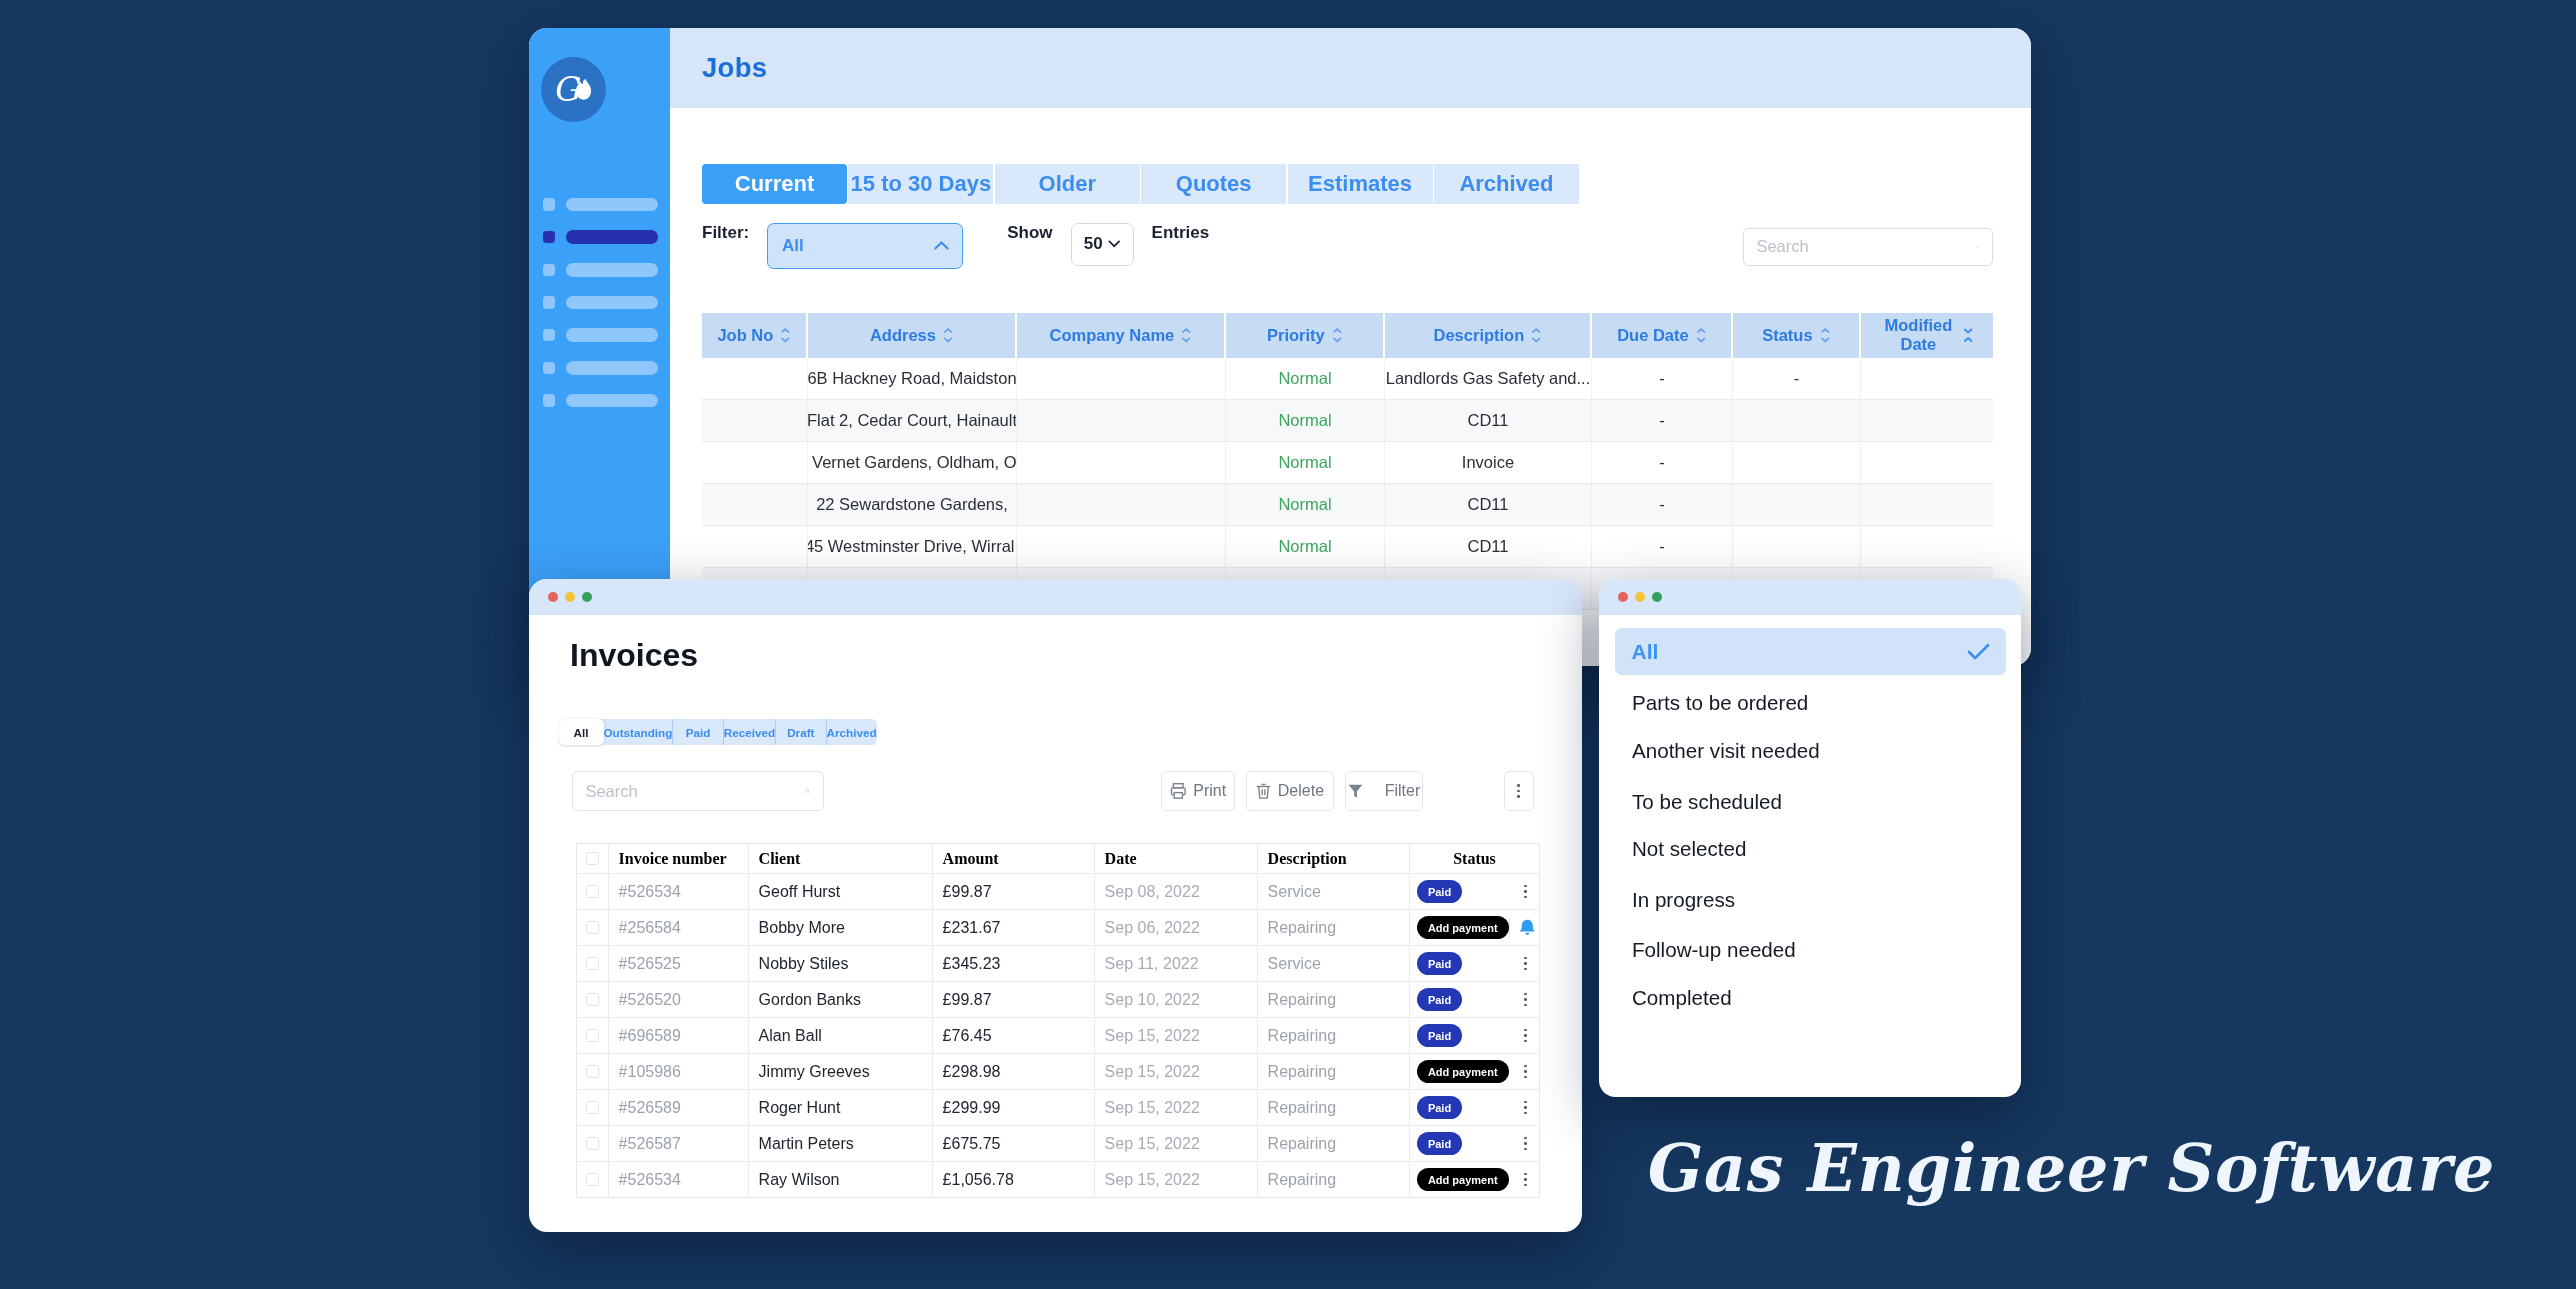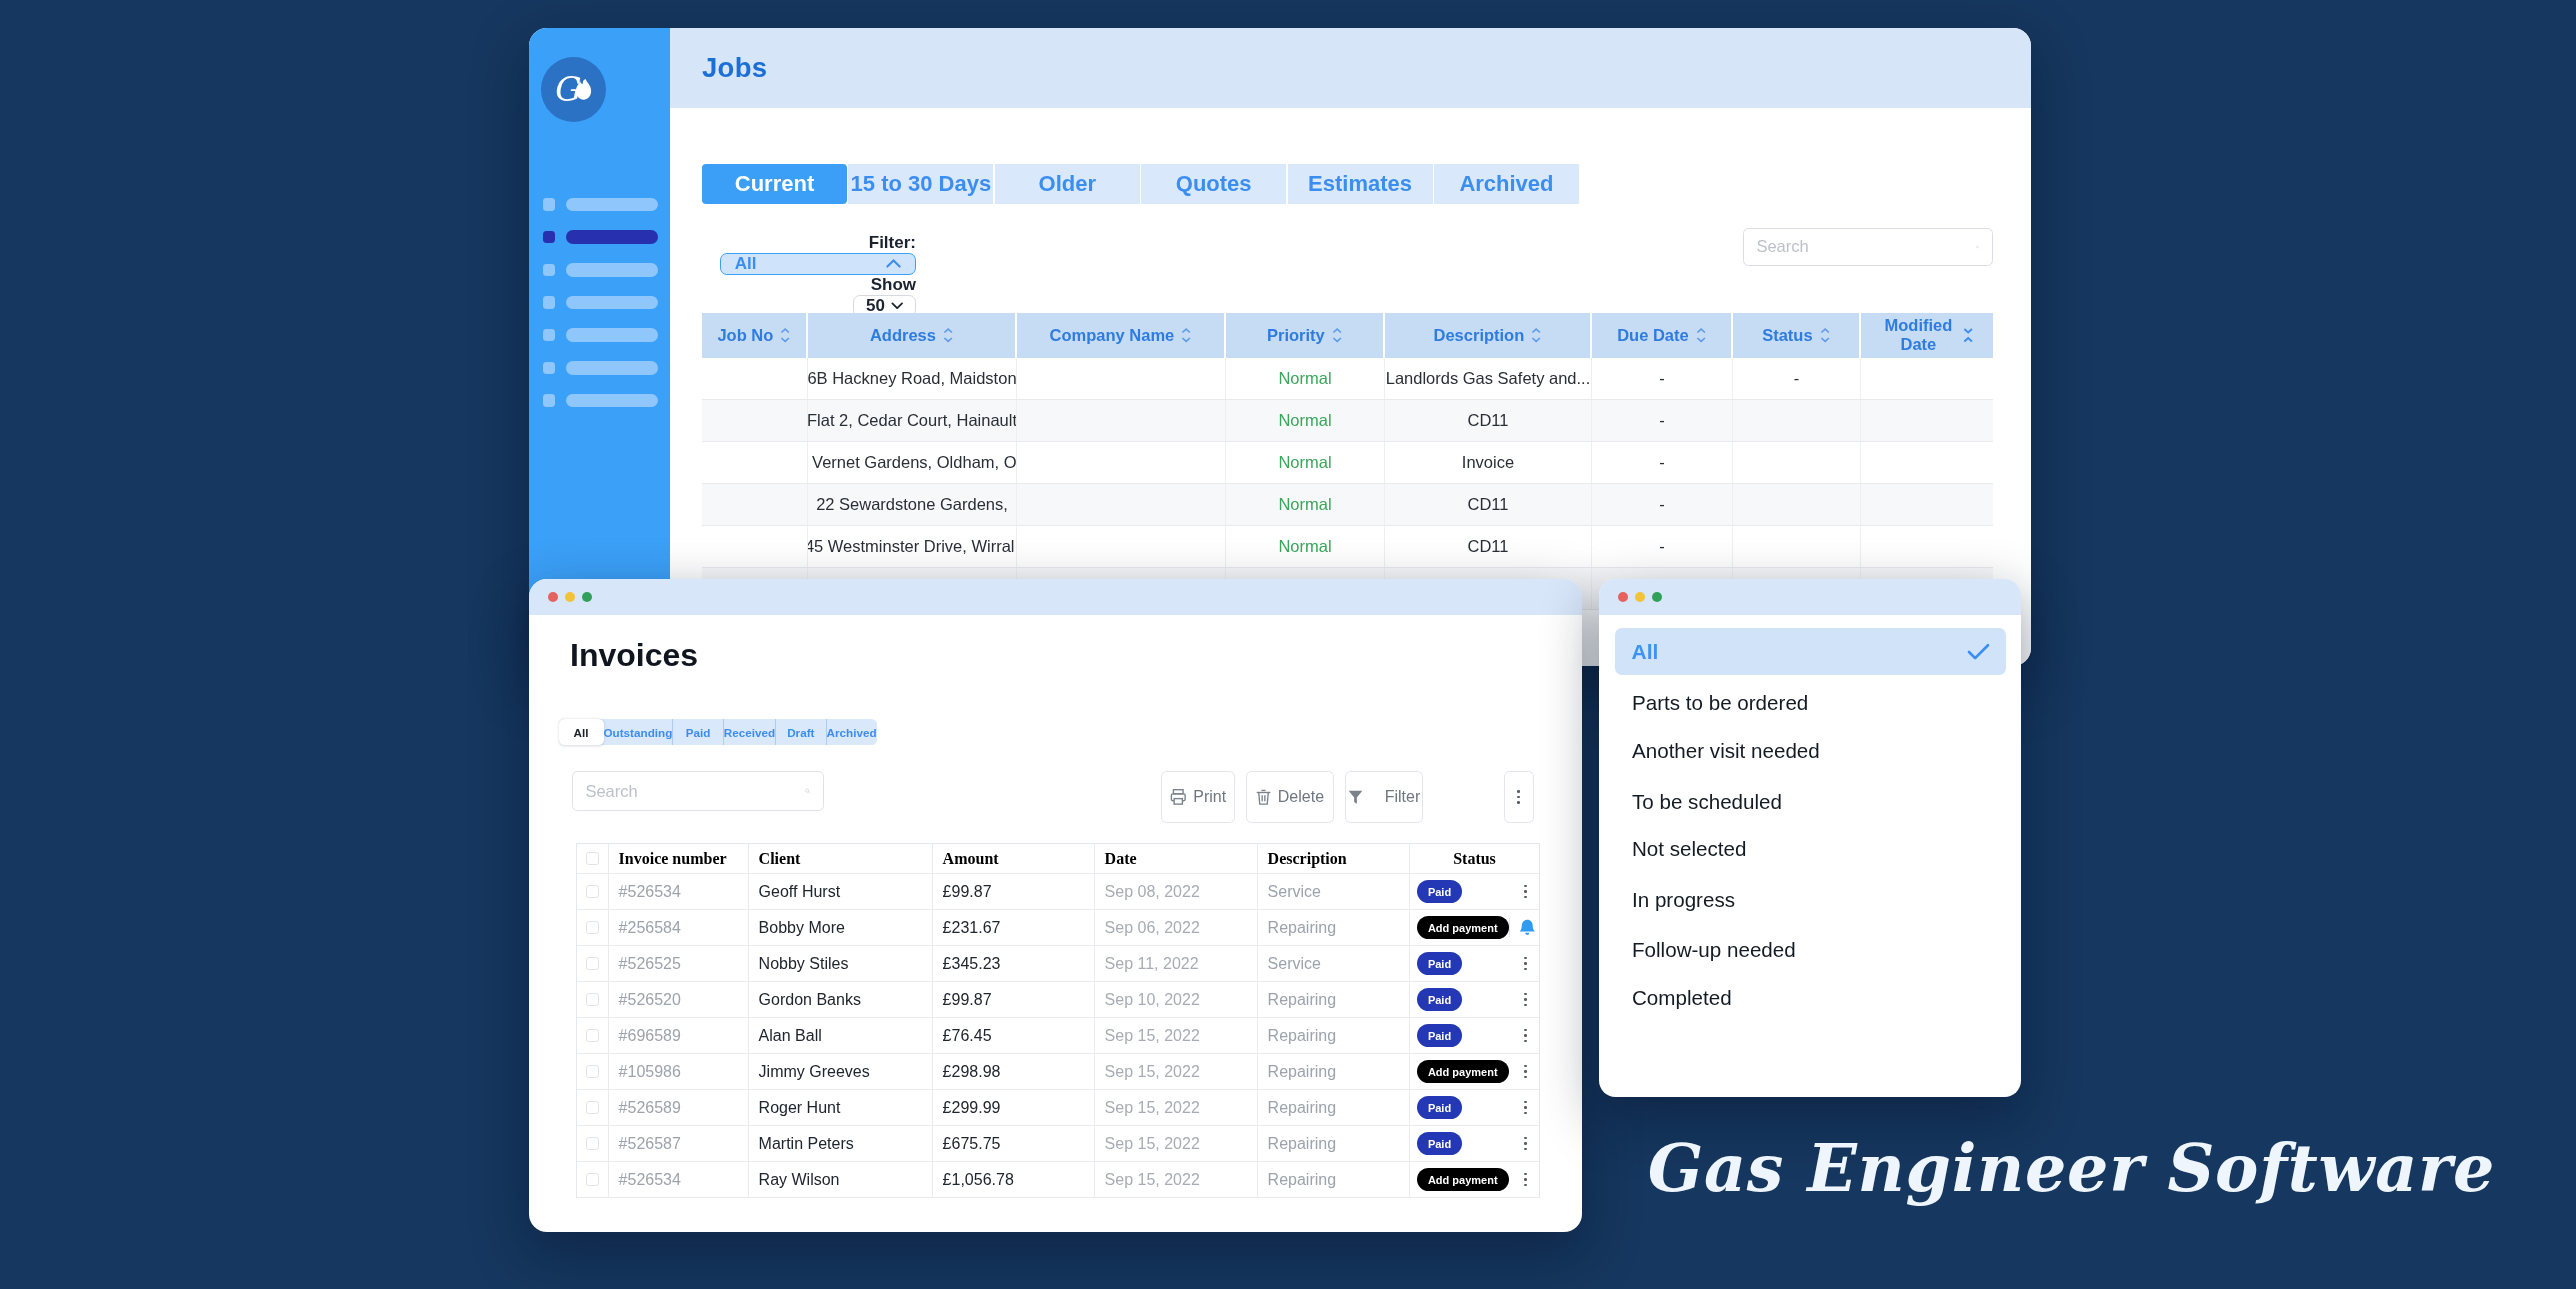--- a/index.html
+++ b/index.html
@@ -25,21 +25,21 @@
   .jobs-band { position:absolute; left:141px; right:0; top:0; height:80px; background:#D6E5F7; }
   .jobs-title { position:absolute; left:32px; top:0; line-height:80px; font-size:27.5px; font-weight:700;
                 color:#1B6FD6; letter-spacing:0.3px; }
   .jobs-content { position:absolute; left:141px; top:80px; right:0; bottom:0; background:#fff; }
 
   .jtabs { position:absolute; left:32px; top:56px; display:flex; }
   .jtab { width:145px; height:40px; background:#D9E8FB; color:#3B8EF0; font-size:22px; font-weight:600;
           display:flex; align-items:center; justify-content:center; margin-right:1.4px; cursor:pointer; }
   .jtab.active { background:#3B9FF8; color:#fff; border-radius:4.1px; }
 
-  .frow { position:absolute; left:32px; top:125px; height:46px; display:flex; align-items:flex-end;flex-direction:column; }
+  .frow { position:absolute; left:32px; top:115px; height:46px; display:flex; align-items:flex-start; }
   .flabel { font-size:17px; font-weight:700; color:#1C2330; }
   .fdd { width:196px; height:46px; margin-left:18px; background:#CFE3FA; border:1.4px solid #3B9FF8;
          border-radius:6.9px; display:flex; align-items:center; justify-content:space-between;
          padding:0 13.7px; cursor:pointer; }
   .fdd span { font-size:17px; font-weight:600; color:#3B8EF0; }
   .sdd { width:63px; height:43px; margin-left:18px; background:#fff; border:0.7px solid #D6DAE0;
          border-radius:6.9px; display:flex; align-items:center; justify-content:center; gap:5.5px; cursor:pointer; }
   .sdd span { font-size:17px; font-weight:700; color:#1C2330; }
   .ml45 { margin-left:44px; } .ml26 { margin-left:18px; }
 
@@ -74,21 +74,21 @@
   .itabs { position:absolute; left:29.5px; top:140px; width:318px; height:26px; background:#D9E8FB;
            border-radius:5.5px; display:flex; align-items:stretch; }
   .itab { flex:1; display:flex; align-items:center; justify-content:center; font-size:11.7px;
           font-weight:600; color:#3B8EF0; border-left:0.7px solid #AFCBF0; cursor:pointer; }
   .itab:first-child { border-left:0; }
   .itab.active { background:#fff; color:#1A2027; border-radius:5.5px; flex:0 0 45px;
                  box-shadow:0 0.7px 2.7px rgba(20,40,80,.18); border-left:0; }
   .itab.active + .itab { border-left:0; }
 
   .isearch { left:43px; top:192px; width:252px; height:40px; border-color:#DFE2E7; }
-  .tbtn { position:absolute; top:192px; height:52px; background:#fff; border:0.7px solid #E2E5EA;
+  .tbtn { position:absolute; top:192px; height:40px; background:#fff; border:0.7px solid #E2E5EA;
           border-radius:5.5px; display:flex; align-items:center; justify-content:center; gap:6.9px;
           font-size:16px; color:#6E7680; cursor:pointer; }
   .btn-print { left:632px; width:74px; } .btn-del { left:717px; width:88px; }
   .btn-filter { left:816px; width:78px;gap:22px; } .btn-kebab { left:975px; width:29.5px; }
 
   .itable { position:absolute; left:47px; top:264px; width:964px; border:0.7px solid #E4E7EB; border-bottom:0; }
   .ihead, .irow { display:grid; grid-template-columns:32px 140px 184px 162px 163px 152px 129px; }
   .ihead > div, .irow > div { border-right:0.7px solid #E9EBEE; border-bottom:0.7px solid #E9EBEE;
           display:flex; align-items:center; padding-left:9.6px; overflow:hidden; white-space:nowrap; }
   .ihead > div:last-child, .irow > div:last-child { border-right:0; }

